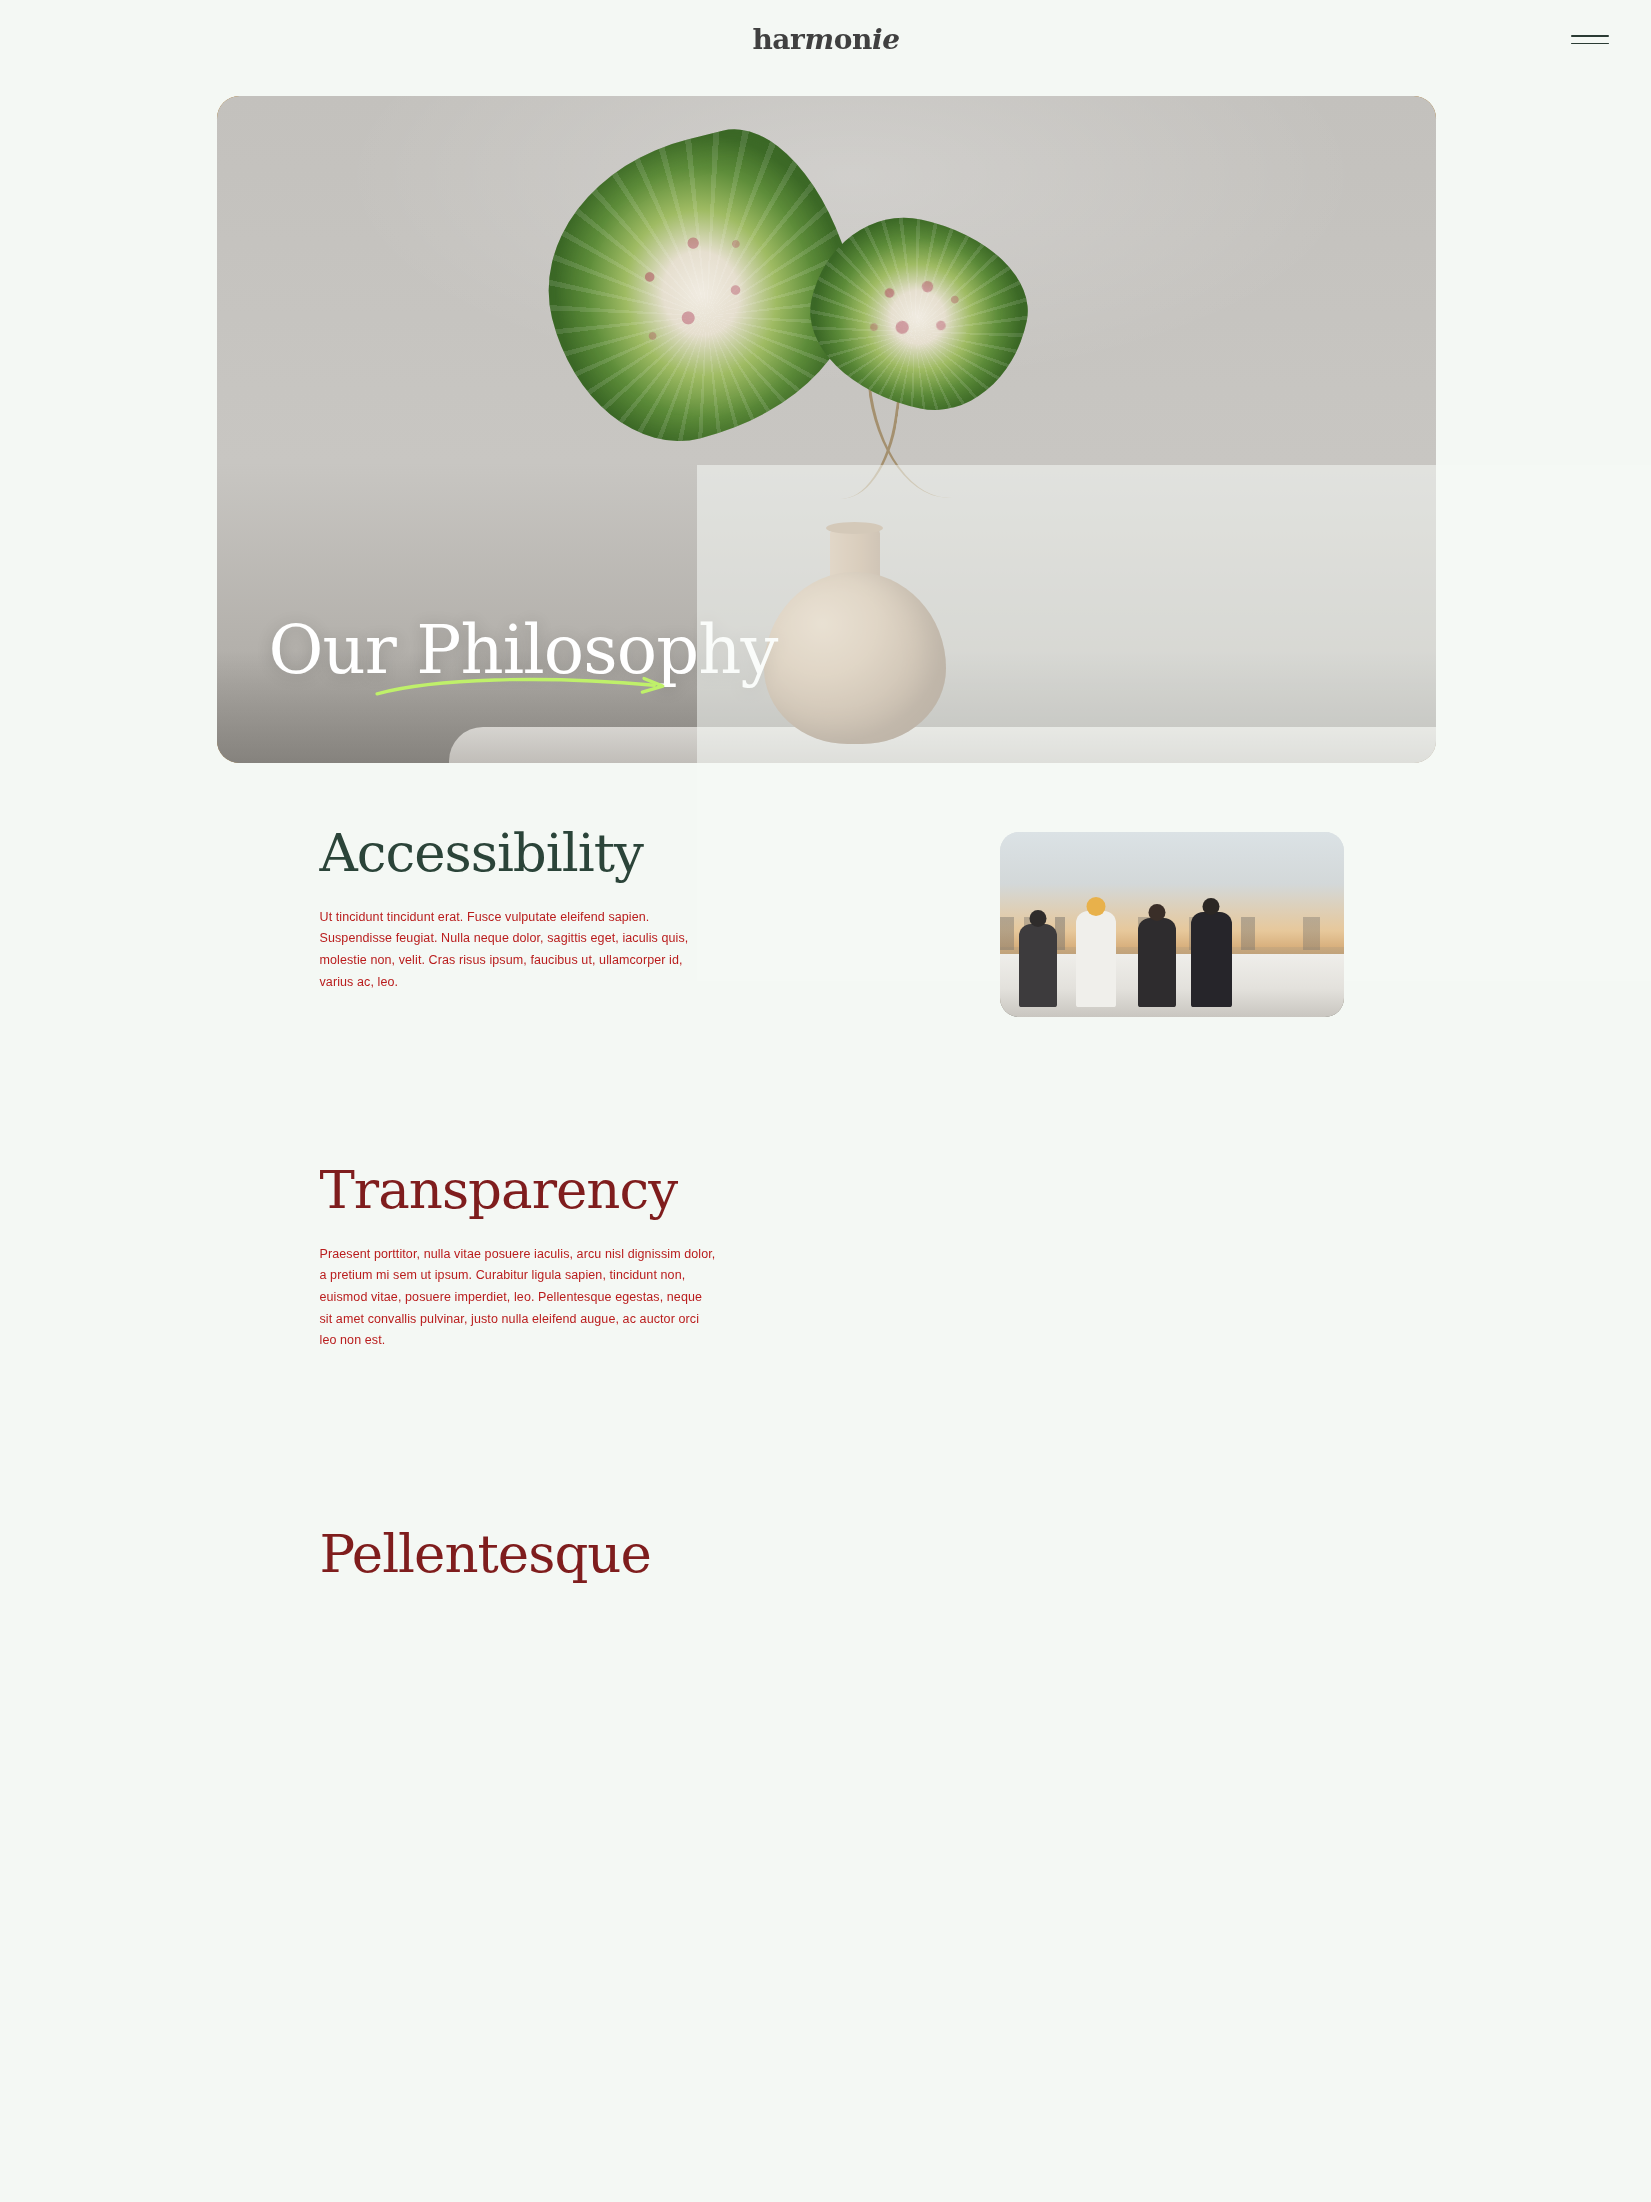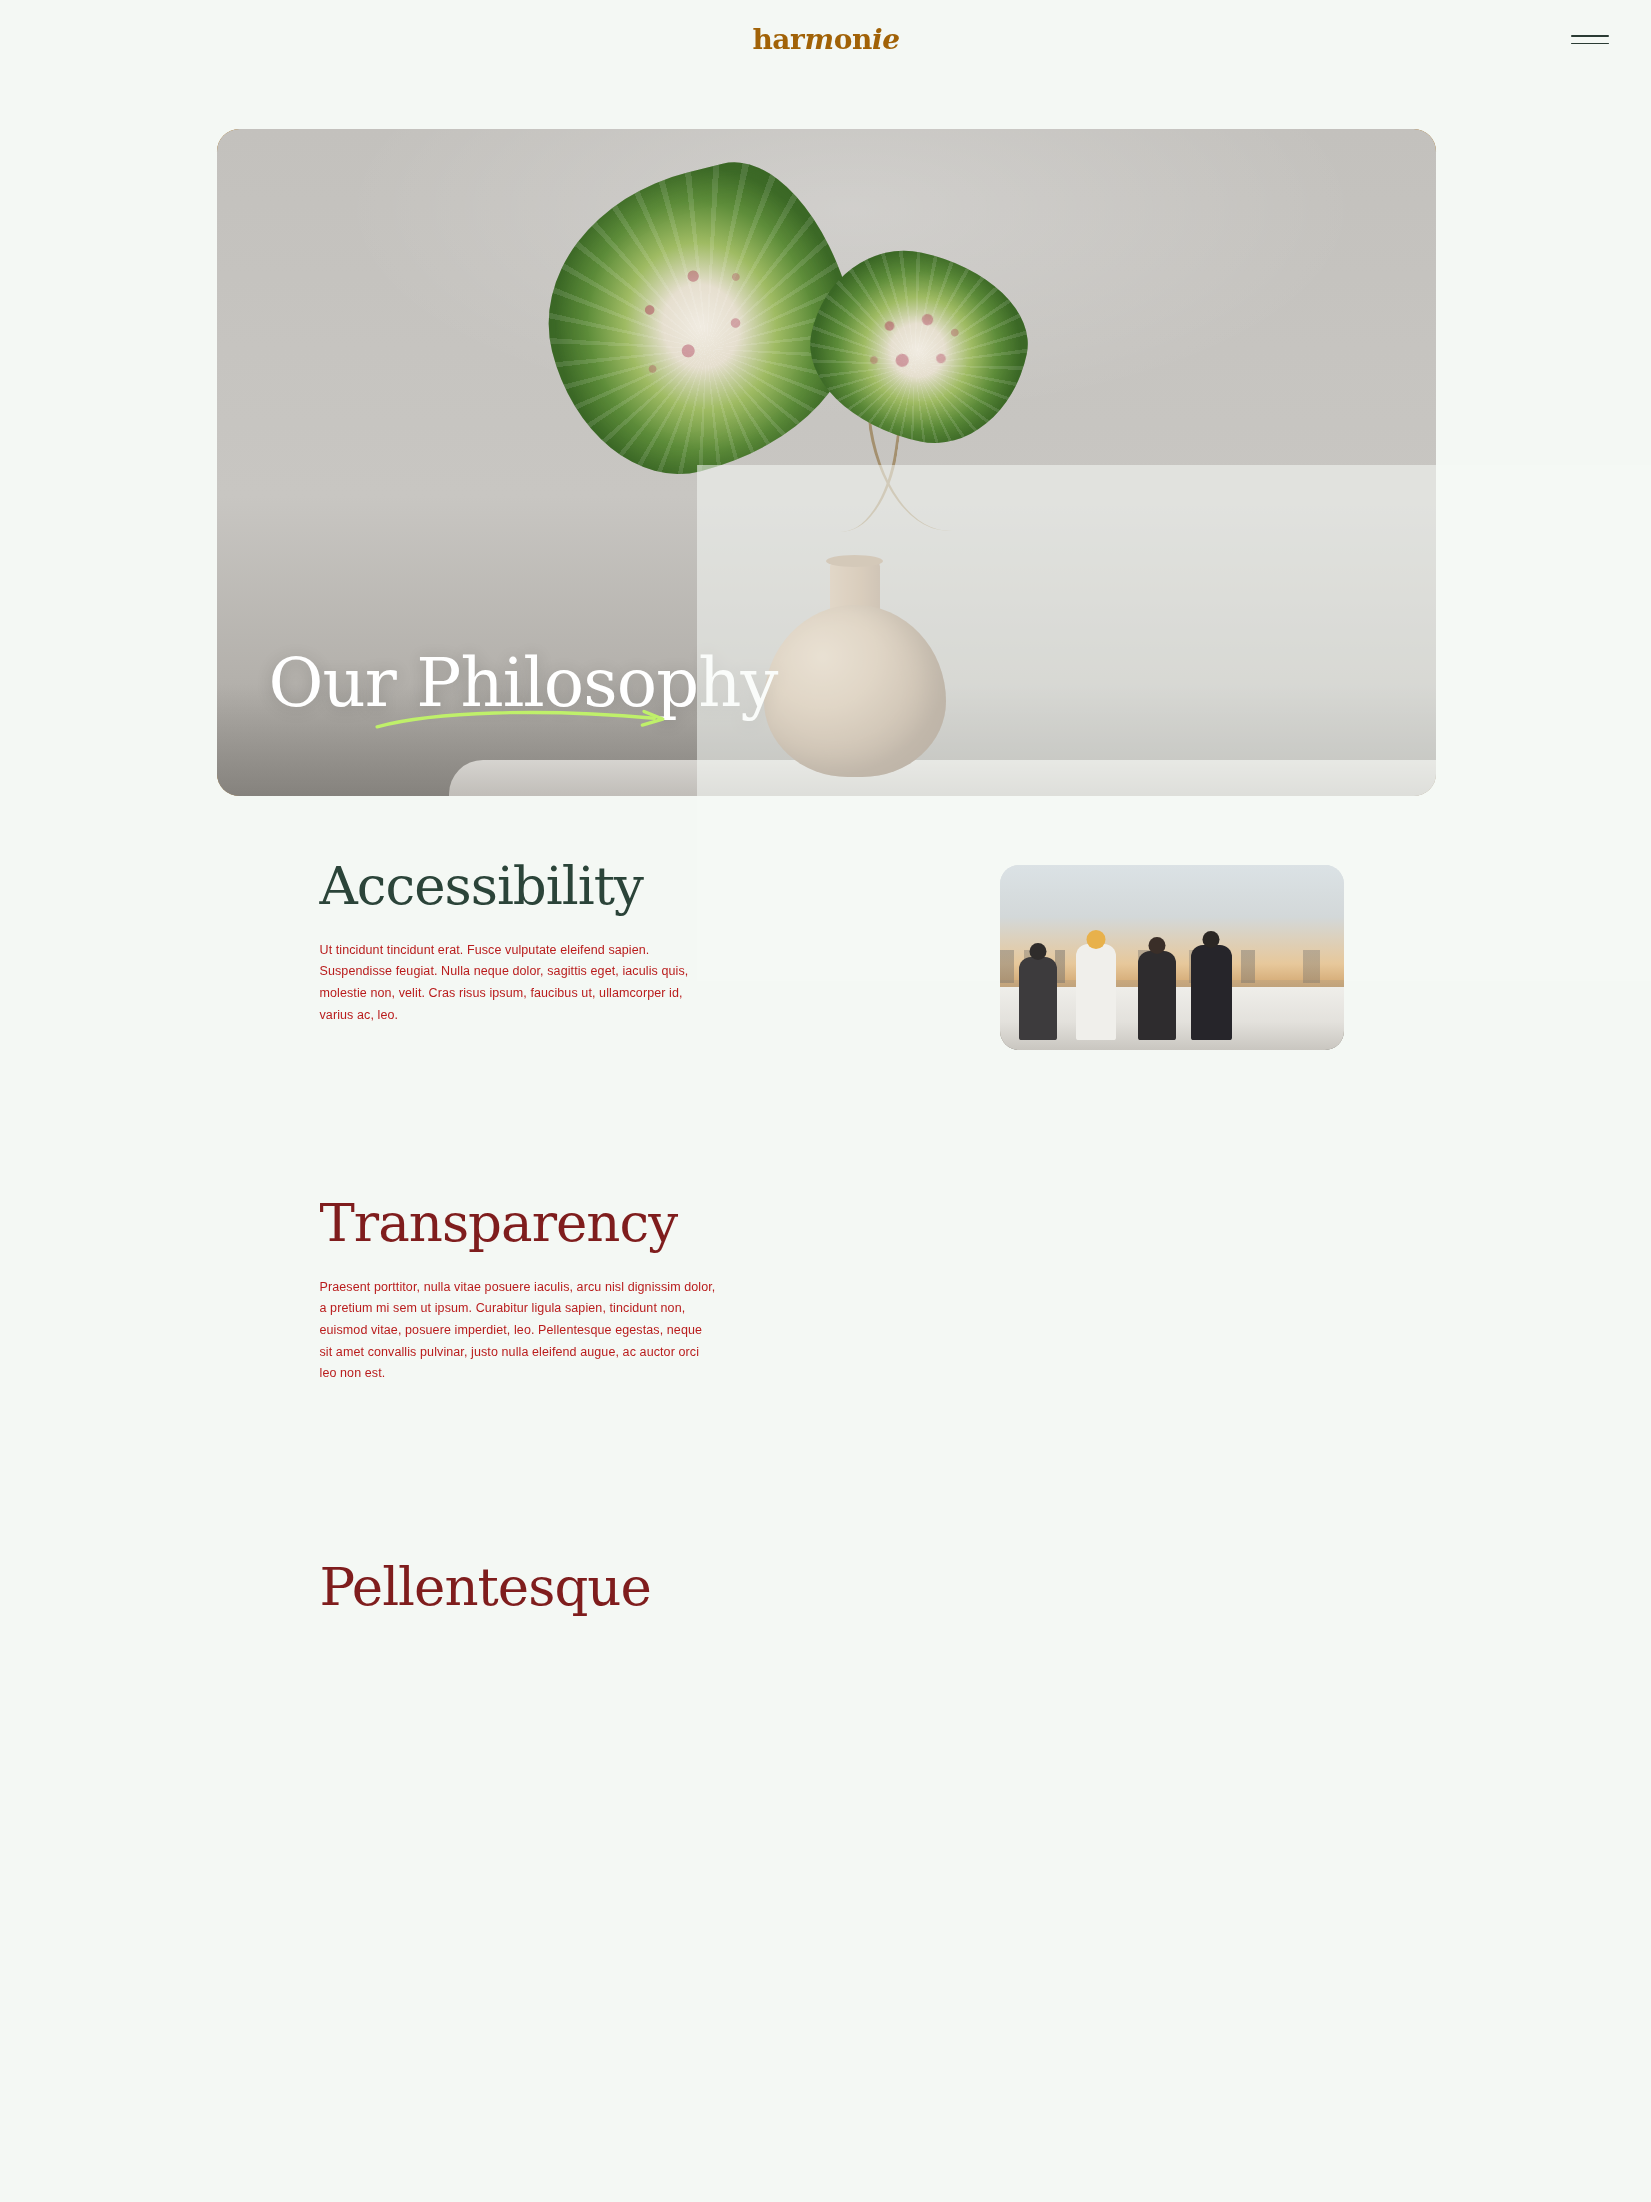--- a/index.html
+++ b/index.html
@@ -25,21 +25,21 @@
     height: 79px;
     display: flex;
     align-items: center;
     justify-content: center;
   }
 
   .brand {
     font-family: "DejaVu Serif", serif;
     font-size: 28px;
     font-weight: 700;
-    color: #a16207;
+    color: #404040;
     letter-spacing: -0.4px;
     text-align: right;
   }
   .brand .ital {
     font-style: italic;
     font-weight: 700;
   }
 
   .menu-button {
     position: absolute;
@@ -60,21 +60,21 @@
     display: block;
     height: 1.3px;
     width: 38px;
     background: #2a3b33;
     border-radius: 0.9px;
   }
 
   
   .hero {
     position: relative;
-    margin: 50px auto 0;
+    margin: 17px auto 0;
     width: 1219px;
     height: 667px;
     border-radius: 22.4px;
     overflow: hidden;
     background: #a16207;
   }
 
   .hero-photo {
     position: absolute;
     inset: 0;

